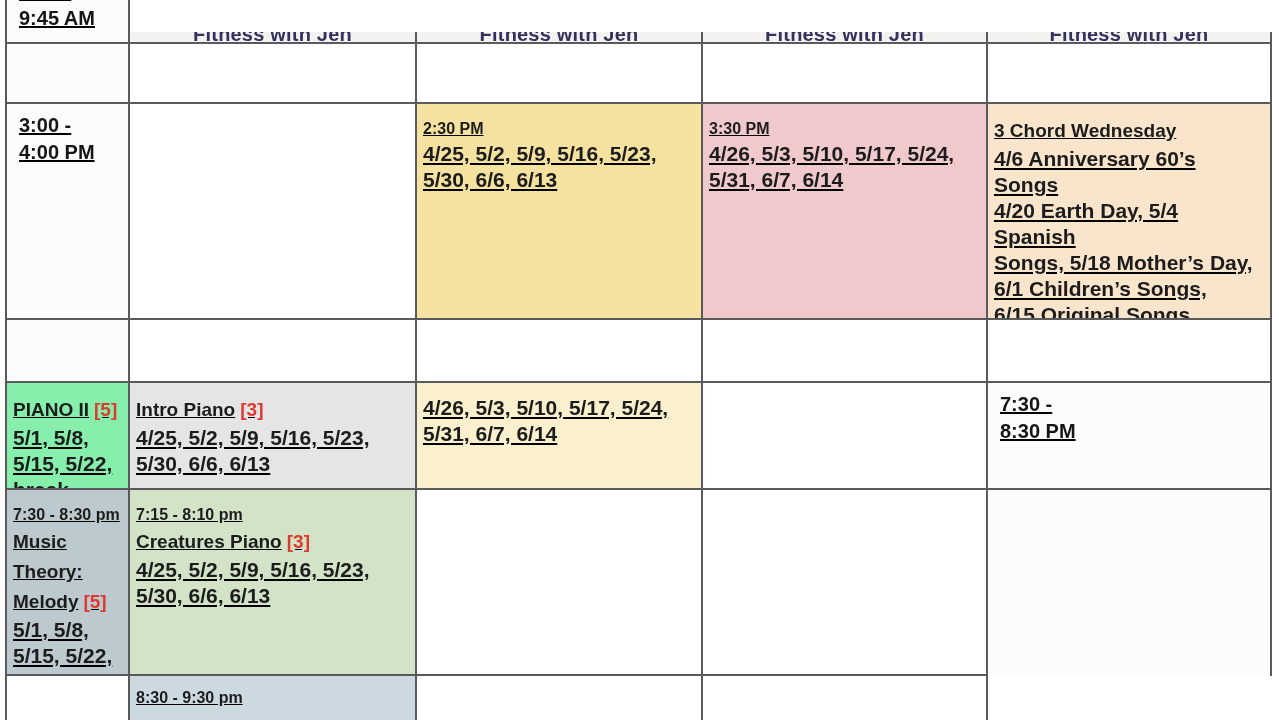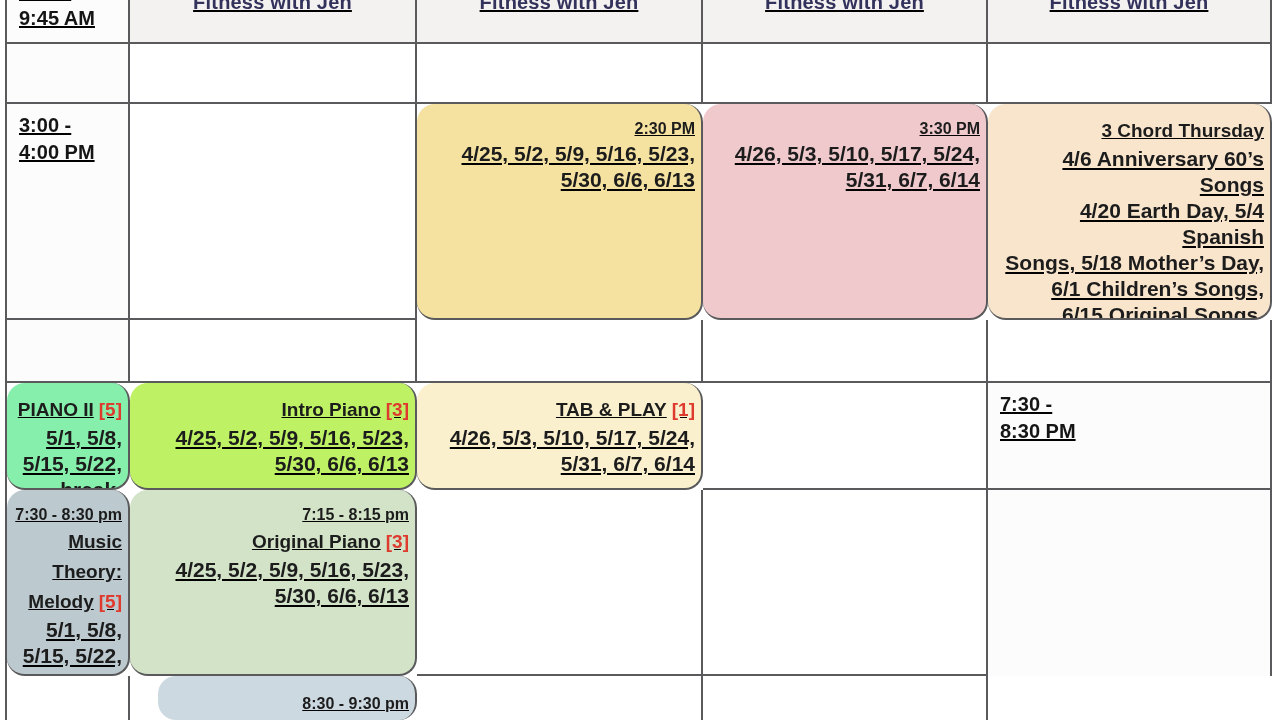--- a/index.html
+++ b/index.html
@@ -18,42 +18,42 @@
     border-right:2px solid #5A5A5C;
     border-bottom:2px solid #5A5A5C;
     background:#ffffff;
     overflow:hidden;
     position:relative;
     color:#1C1C1C;
   }
   .cell.last{ border-bottom:none; }
 
   
-  .day-header{ background:#F4F2F0; }
+  .day-header{ background:#F4F2F0;margin-top:32px; }
   .header-text{
     margin-top:-9px; text-align:center;
     font-size:20px; font-weight:700; color:#32325C;
     letter-spacing:.2px; white-space:pre-line;
   }
   .time-cell{ background:#FCFCFC; }
   .time-text{
     padding:8px 4px 0 12px; text-align:left;
     font-size:20px; line-height:27px; font-weight:700;
     white-space:pre-line; color:#151515;
   }
   .time-cell.cut .time-text{ margin-top:-22px; padding-top:0; }
 
   
-  .event{ text-align:right; padding:12px 6px 0 6px;border-radius:18px; }
+  .event{ text-align:left; padding:12px 6px 0 6px; }
   .ev-time{ font-size:16px; line-height:25px; font-weight:700; }
   .ev-title{ font-size:19px; line-height:30px; font-weight:700; }
   .ev-title .t{ white-space:pre-line; }
   .tag{ color:#DE3A2D; margin-left:5px; }
   .ev-dates{ font-size:21px; line-height:26px; font-weight:700; white-space:pre-line; }
-  .event.late{ padding-top:15px;margin-left:28px; }
+  .event.late{ padding-top:9px; }
 </style>
 </head>
 <body>
 
 <div class="page">
   <div class="schedule">
 
     <div class="cell time-cell cut">
       <div class="time-text">9:00 -
 9:45 AM</div>
@@ -86,66 +86,65 @@
       <div class="ev-time">2:30 PM</div>
       <div class="ev-dates">4/25, 5/2, 5/9, 5/16, 5/23,
 5/30, 6/6, 6/13</div>
     </div>
     <div class="cell event" style="background-color: rgb(239, 201, 204);">
       <div class="ev-time">3:30 PM</div>
       <div class="ev-dates">4/26, 5/3, 5/10, 5/17, 5/24,
 5/31, 6/7, 6/14</div>
     </div>
     <div class="cell event" style="background-color: rgb(249, 229, 204);">
-      <div class="ev-title"><span class="t">3 Chord Thursday</span></div>
+      <div class="ev-title"><span class="t">3 Chord Wednesday</span></div>
       <div class="ev-dates">4/6 Anniversary 60’s Songs
 4/20 Earth Day, 5/4 Spanish
 Songs, 5/18 Mother’s Day,
 6/1 Children’s Songs,
 6/15 Original Songs,
 6/29 Sea Creatures</div>
     </div>
 
     <div class="cell time-cell"></div>
     <div class="cell"></div>
     <div class="cell"></div>
     <div class="cell"></div>
     <div class="cell"></div>
 
     <div class="cell event" style="background-color: #86efac;">
       <div class="ev-title"><span class="t">PIANO II</span><span class="tag">[5]</span></div>
       <div class="ev-dates">5/1, 5/8, 5/15, 5/22, break,
 6/5, 6/12, 6/19, 6/26</div>
     </div>
-    <div class="cell event" style="background-color: #bef264;">
+    <div class="cell event" style="background-color: #e5e5e5;">
       <div class="ev-title"><span class="t">Intro Piano</span><span class="tag">[3]</span></div>
       <div class="ev-dates">4/25, 5/2, 5/9, 5/16, 5/23,
 5/30, 6/6, 6/13</div>
     </div>
     <div class="cell event" style="background-color: rgb(250, 240, 206);">
-      <div class="ev-title"><span class="t">TAB &amp; PLAY</span><span class="tag">[1]</span></div>
       <div class="ev-dates">4/26, 5/3, 5/10, 5/17, 5/24,
 5/31, 6/7, 6/14</div>
     </div>
     <div class="cell"></div>
 
     <div class="cell time-cell">
       <div class="time-text">7:30 -
 8:30 PM</div>
     </div>
     <div class="cell event" style="background-color: rgb(188, 201, 206);">
       <div class="ev-time">7:30 - 8:30 pm</div>
       <div class="ev-title"><span class="t">Music Theory:
 Melody</span><span class="tag">[5]</span></div>
       <div class="ev-dates">5/1, 5/8, 5/15, 5/22, break,
 6/5, 6/12, 6/19, 6/26</div>
     </div>
     <div class="cell event" style="background-color: rgb(210, 227, 200);">
-      <div class="ev-time">7:15 - 8:15 pm</div>
-      <div class="ev-title"><span class="t">Original Piano</span><span class="tag">[3]</span></div>
+      <div class="ev-time">7:15 - 8:10 pm</div>
+      <div class="ev-title"><span class="t">Creatures Piano</span><span class="tag">[3]</span></div>
       <div class="ev-dates">4/25, 5/2, 5/9, 5/16, 5/23,
 5/30, 6/6, 6/13</div>
     </div>
     <div class="cell"></div>
     <div class="cell"></div>
 
     <div class="cell time-cell last"></div>
     <div class="cell last"></div>
     <div class="cell event late last" style="background-color: rgb(205, 217, 225);">
       <div class="ev-time">8:30 - 9:30 pm</div>

